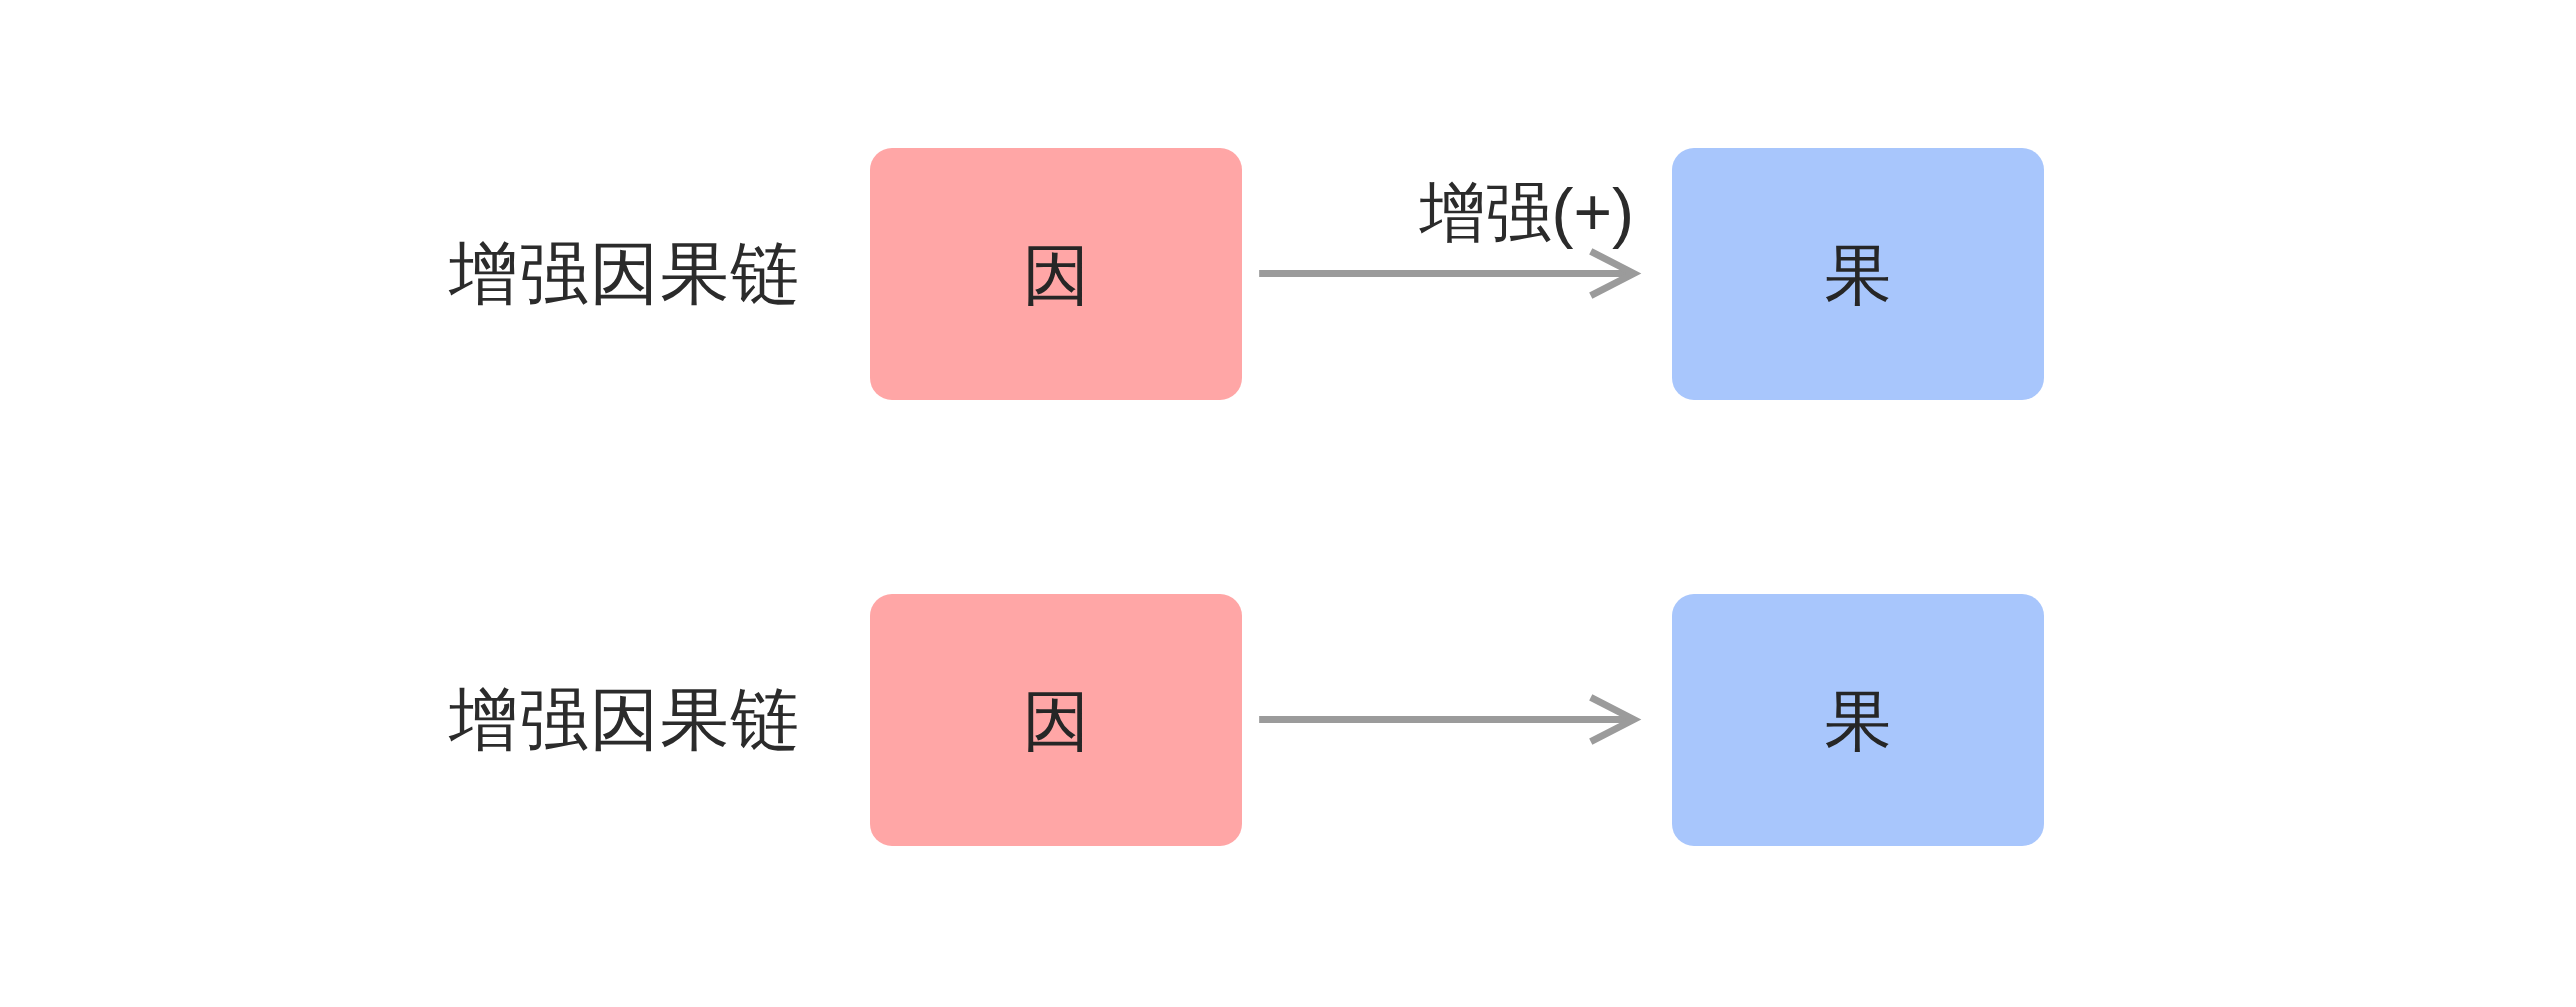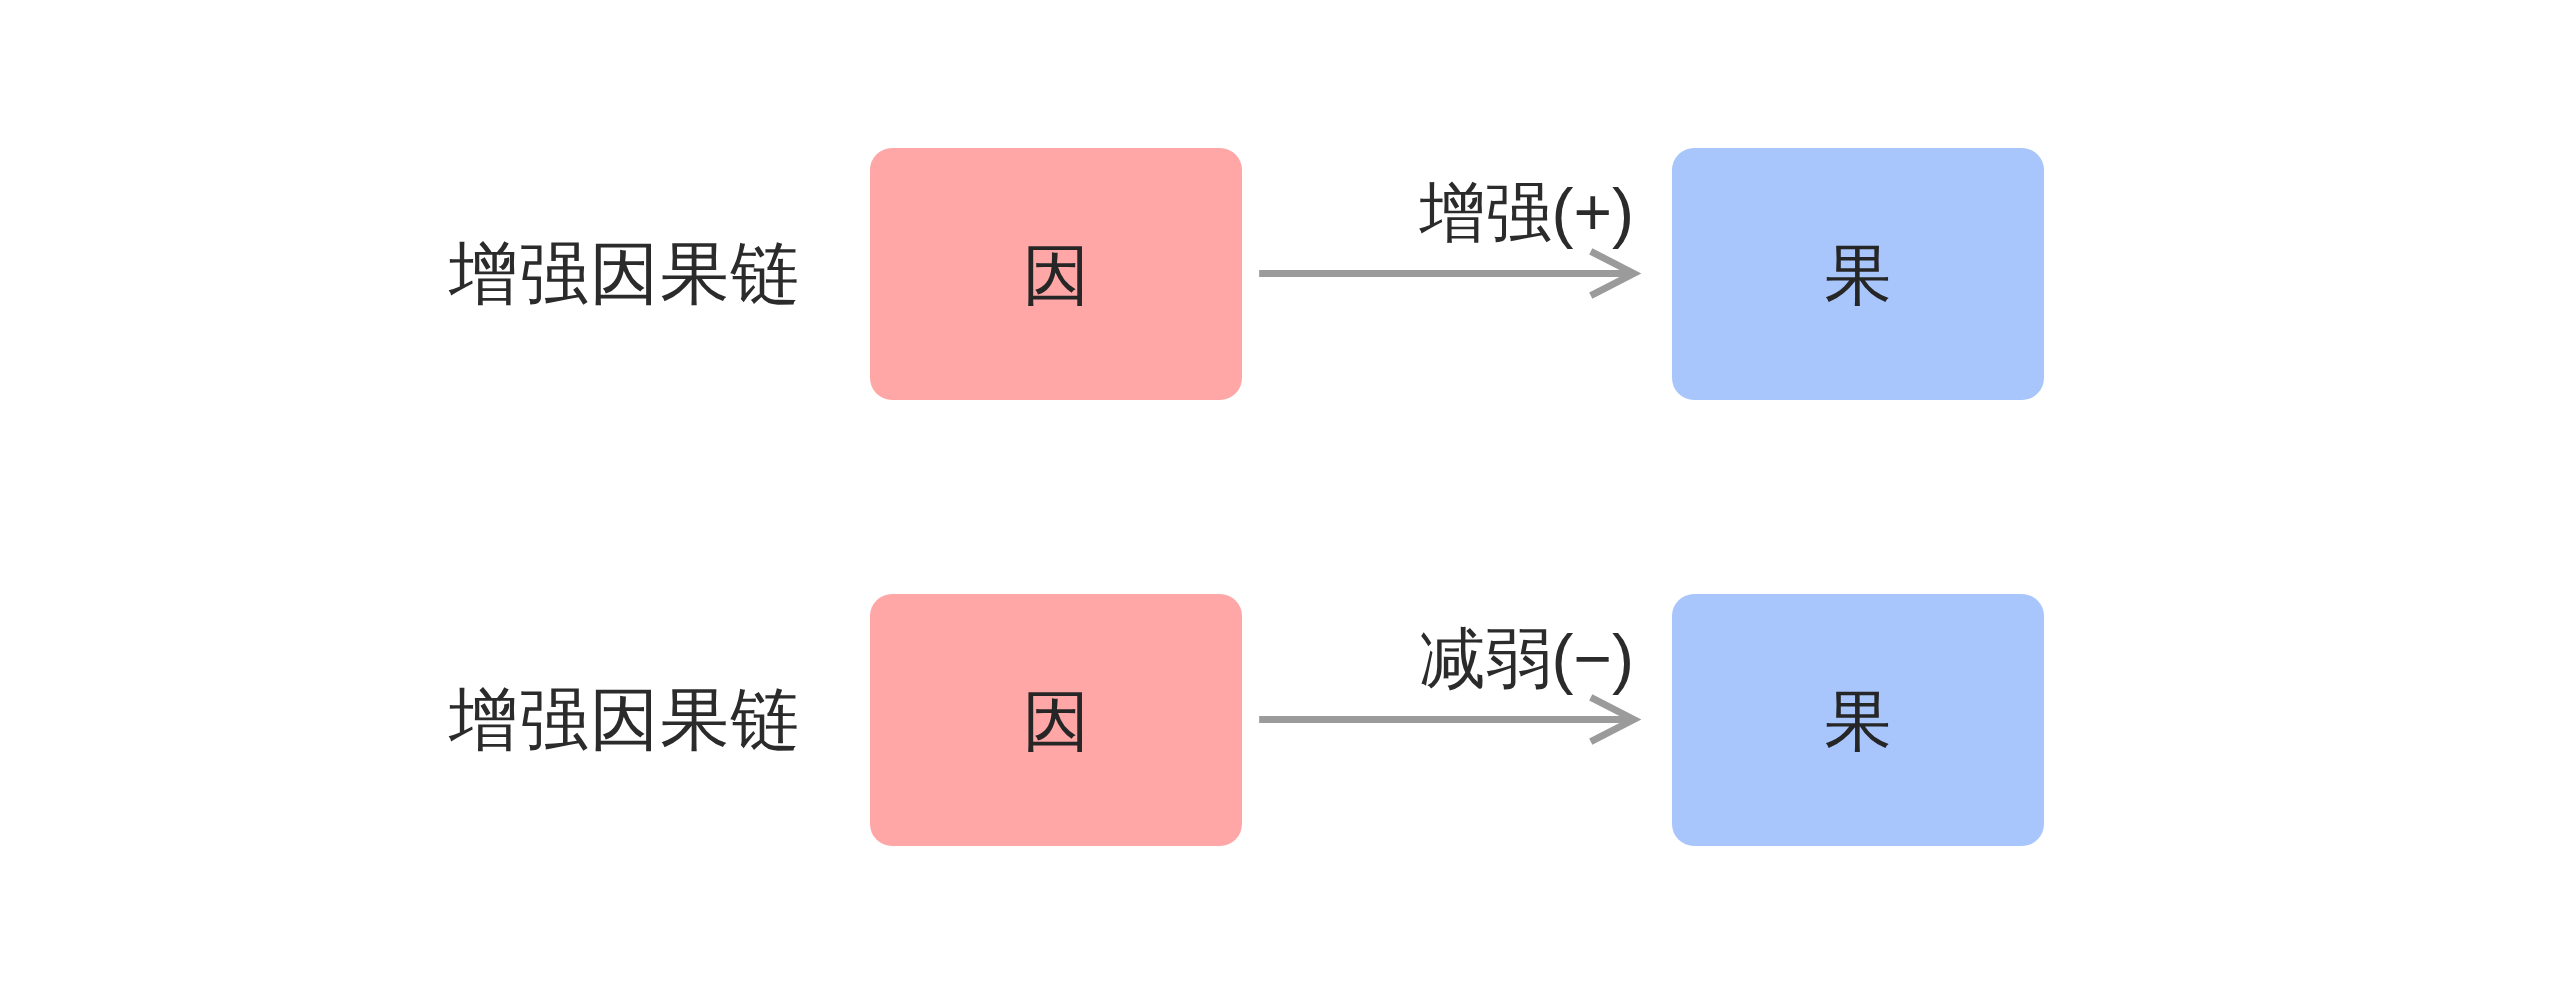--- a/index.html
+++ b/index.html
@@ -133,21 +133,20 @@
   </section>
 
   <section class="row row-1">
     <div class="row-label">增强因果链</div>
 
     <div class="node cause">
       <span class="node-text">因</span>
     </div>
 
     <div class="arrow-group">
-      <div class="arrow-label">减弱(−)</div>
       <svg class="arrow-svg" viewBox="0 0 592 160" aria-hidden="true">
         <line x1="0" y1="80" x2="533" y2="80"></line>
         <polyline points="478,48 540,80 478,112"></polyline>
       </svg>
     </div>
 
     <div class="node effect">
       <span class="node-text">果</span>
     </div>
   </section>

